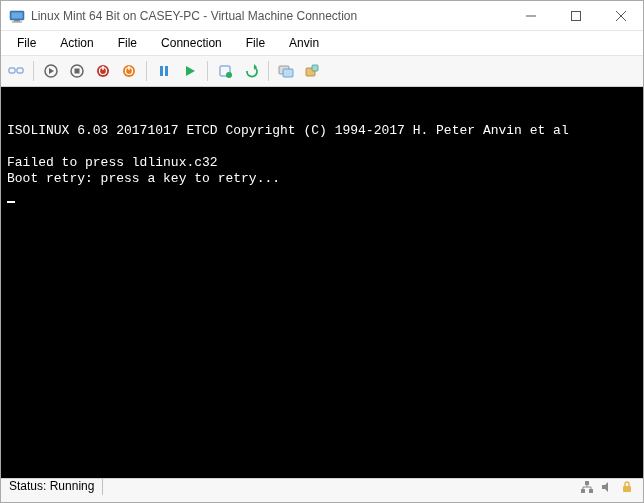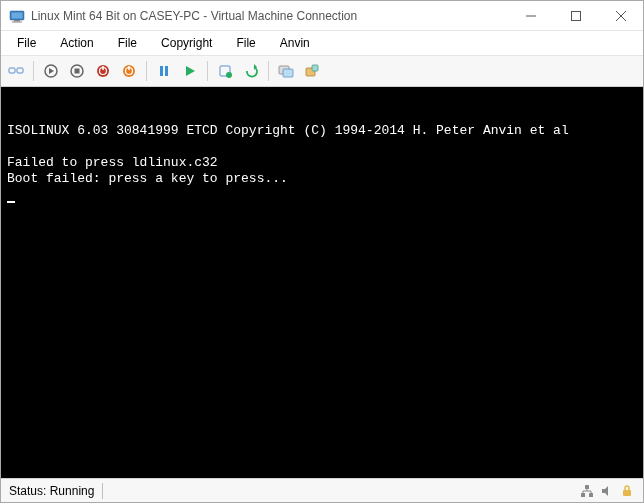--- a/index.html
+++ b/index.html
@@ -91,21 +91,20 @@
     display: inline-block;
     width: 8px;
     border-bottom: 2px solid #fff;
     height: 14px;
     vertical-align: bottom;
   }
   .statusbar {
     height: 24px;
     border-top: 1px solid #d0d0d0;
     display: flex;
-    align-items: center;
     padding: 0 8px;
     font-size: 12px;
     background: #f7f7f7;
   }
   .statusbar .label { color: #000; }
   .statusbar .sep {
     width: 1px; height: 16px;
     background: #c0c0c0;
     margin: 0 8px;
   }
@@ -148,21 +147,21 @@
           <line x1="10" y1="0" x2="0" y2="10" stroke-width="1"></line>
         </svg>
     </div>
   </div>
 </div>
 
 <div class="menubar">
   <div class="menu-item">File</div>
   <div class="menu-item">Action</div>
   <div class="menu-item">File</div>
-  <div class="menu-item">Copyright</div>
+  <div class="menu-item">Connection</div>
   <div class="menu-item">File</div>
   <div class="menu-item">Anvin</div>
 </div>
 
 <div class="toolbar">
   <div class="tool-btn">
     <svg width="16" height="16" viewBox="0 0 16 16">
       <rect x="1" y="5" width="6" height="5" rx="1" fill="none" stroke="#5a8fd6" stroke-width="1"></rect>
       <rect x="9" y="5" width="6" height="5" rx="1" fill="none" stroke="#5a8fd6" stroke-width="1"></rect>
     </svg>
@@ -227,24 +226,24 @@
     </svg>
   </div>
   <div class="tool-btn">
     <svg width="16" height="16">
       <rect x="2" y="5" width="9" height="8" rx="1" fill="#e8c070" stroke="#b08030" stroke-width="0.8"></rect>
       <rect x="8" y="2" width="6" height="6" rx="1" fill="#9edad0" stroke="#4a9a90" stroke-width="0.8"></rect>
     </svg>
   </div>
 </div>
 
-<div class="console"><span>ISOLINUX 6.03 30841999 ETCD Copyright (C) 1994-2014 H. Peter Anvin et al</span>
+<div class="console"><span>ISOLINUX 6.03 20171017 ETCD Copyright (C) 1994-2017 H. Peter Anvin et al</span>
 <span></span>
 <span>Failed to press ldlinux.c32</span>
-<span>Boot failed: press a key to press...</span>
+<span>Boot retry: press a key to retry...</span>
 <span class="cursor"></span></div>
 
 <div class="statusbar">
   <span class="label">Status: Running</span>
   <span class="sep"></span>
   <span class="spacer"></span>
   <span class="status-icon">
     <svg width="14" height="14" viewBox="0 0 14 14">
       <rect x="5" y="1" width="4" height="4" rx="0.5" fill="#888"></rect>
       <rect x="1" y="9" width="4" height="4" rx="0.5" fill="#888"></rect>

